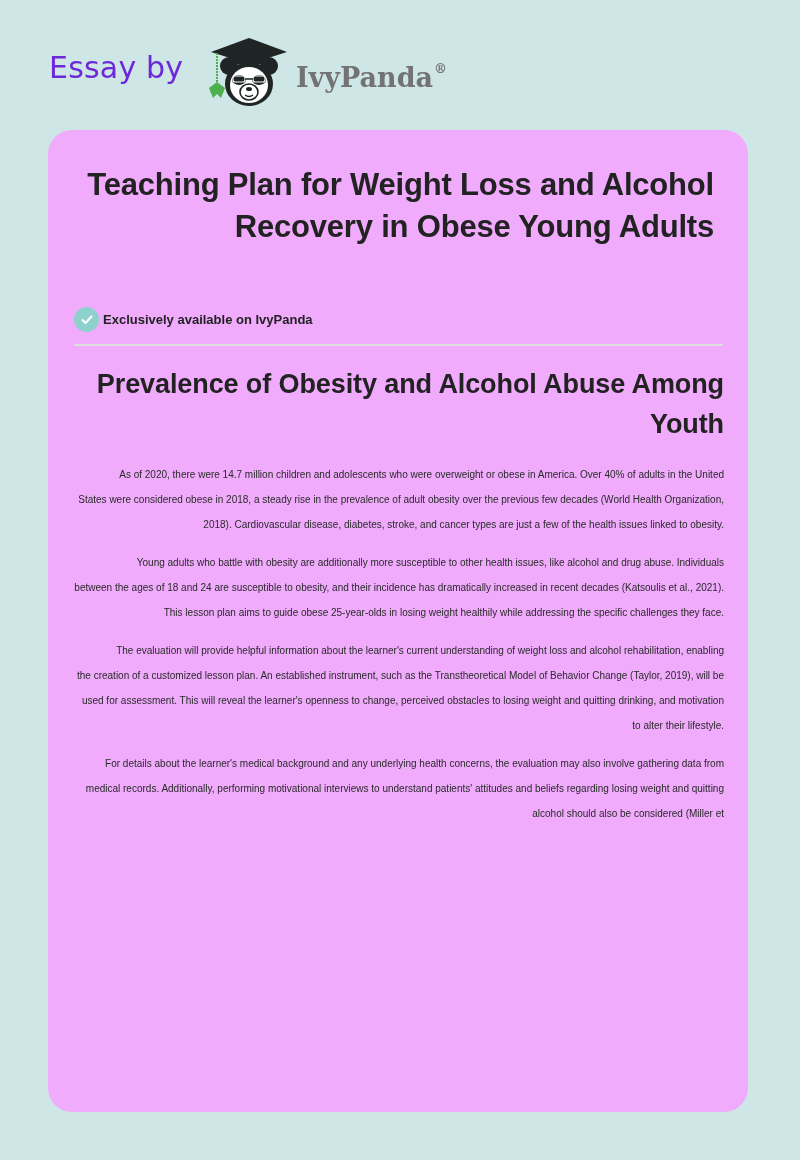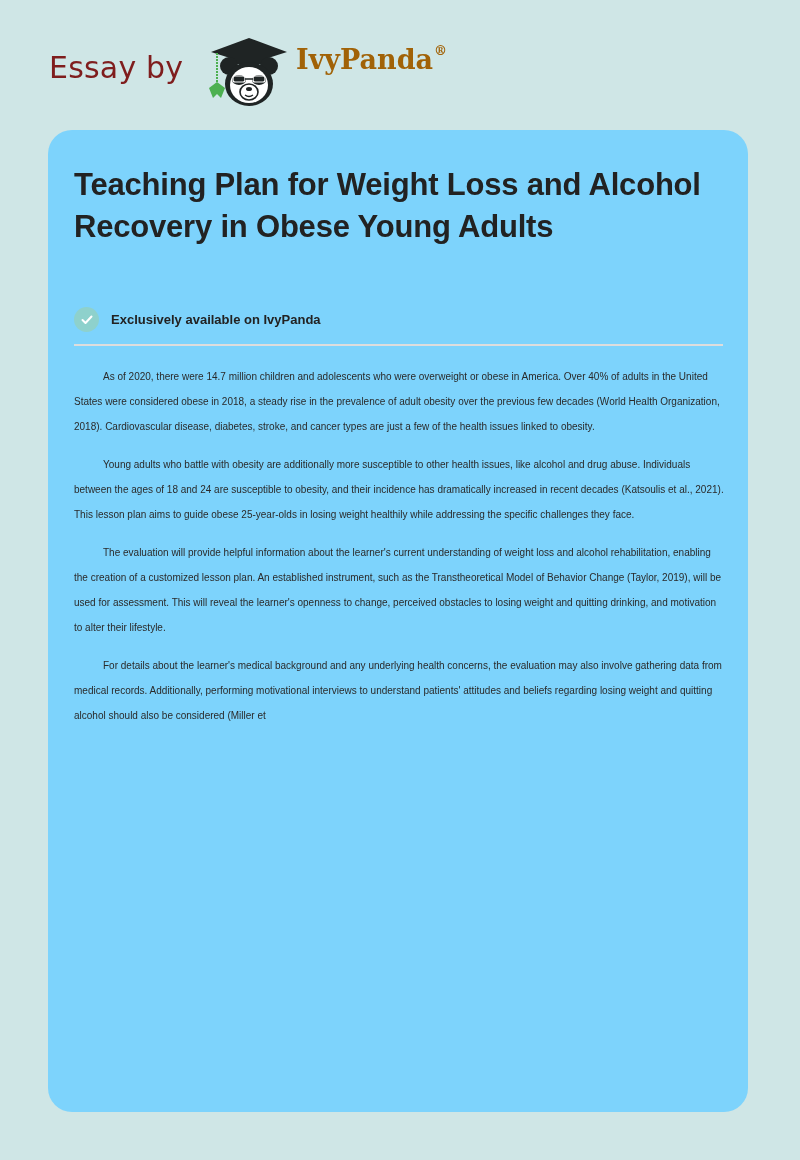--- a/index.html
+++ b/index.html
@@ -14,66 +14,67 @@
   .header {
     position: absolute;
     left: 0; top: 0;
     width: 800px; height: 130px;
   }
   .brand-prefix {
     position: absolute;
     left: 49px; top: 50px;
     font-family: "DejaVu Sans", sans-serif;
     font-size: 30px;
-    color: #7f1d1d;
+    color: #6d28d9;
     letter-spacing: 0.2px;
   }
   .logo {
     position: absolute;
     left: 203px; top: 36px;
     width: 88px; height: 72px;
   }
   .brand-name {
     position: absolute;
-    left: 296px; top: 44px;
+    left: 296px; top: 62px;
     font-family: "DejaVu Serif", serif;
     font-weight: bold;
     font-size: 27px;
-    color: #a16207;
+    color: #737373;
   }
   .brand-name sup {
     font-size: 13px;
     position: relative;
     top: -4px;
     margin-left: 1px;
   }
   .card {
     position: absolute;
     left: 48px; top: 130px;
     width: 700px; height: 982px;
-    background: #7dd3fc;
+    background: #f0abfc;
     border-radius: 24px;
     overflow: hidden;
+    text-align: right;
   }
   .title {
     position: absolute;
     left: 26px; top: 34px;
     width: 640px;
     font-size: 31px;
     line-height: 42px;
     font-weight: bold;
     color: #222222;
     letter-spacing: -0.2px;
   }
   .exclusive {
     position: absolute;
     left: 26px; top: 177px;
     display: flex;
     align-items: center;
-    gap: 12px;
+    gap: 4px;
   }
   .check-badge {
     width: 25px; height: 25px;
     border-radius: 50%;
     background: #8ed1cc;
     display: flex; align-items: center; justify-content: center;
   }
   .exclusive-text {
     font-size: 13px;
     font-weight: bold;
@@ -148,20 +149,21 @@
           <path d="M1.5,5 L4.5,8 L10.5,1.5" fill="none" stroke="#ffffff" stroke-width="2" stroke-linecap="round" stroke-linejoin="round"></path>
         </svg>
     </span>
     <span class="exclusive-text">Exclusively available on IvyPanda</span>
   </div>
 
   <div class="divider"></div>
 
   <div class="content">
     <section>
+      <h2>Prevalence of Obesity and Alcohol Abuse Among Youth</h2>
       <p>As of 2020, there were 14.7 million children and adolescents who were overweight or obese in America. Over 40% of adults in the United States were considered obese in 2018, a steady rise in the prevalence of adult obesity over the previous few decades (World Health Organization, 2018). Cardiovascular disease, diabetes, stroke, and cancer types are just a few of the health issues linked to obesity.</p>
       <p>Young adults who battle with obesity are additionally more susceptible to other health issues, like alcohol and drug abuse. Individuals between the ages of 18 and 24 are susceptible to obesity, and their incidence has dramatically increased in recent decades (Katsoulis et al., 2021). This lesson plan aims to guide obese 25-year-olds in losing weight healthily while addressing the specific challenges they face.</p>
     </section>
     <section>
       <p>The evaluation will provide helpful information about the learner's current understanding of weight loss and alcohol rehabilitation, enabling the creation of a customized lesson plan. An established instrument, such as the Transtheoretical Model of Behavior Change (Taylor, 2019), will be used for assessment. This will reveal the learner's openness to change, perceived obstacles to losing weight and quitting drinking, and motivation to alter their lifestyle.</p>
       <p>For details about the learner's medical background and any underlying health concerns, the evaluation may also involve gathering data from medical records. Additionally, performing motivational interviews to understand patients' attitudes and beliefs regarding losing weight and quitting alcohol should also be considered (Miller et</p>
     </section>
   </div>
 </div>
 

